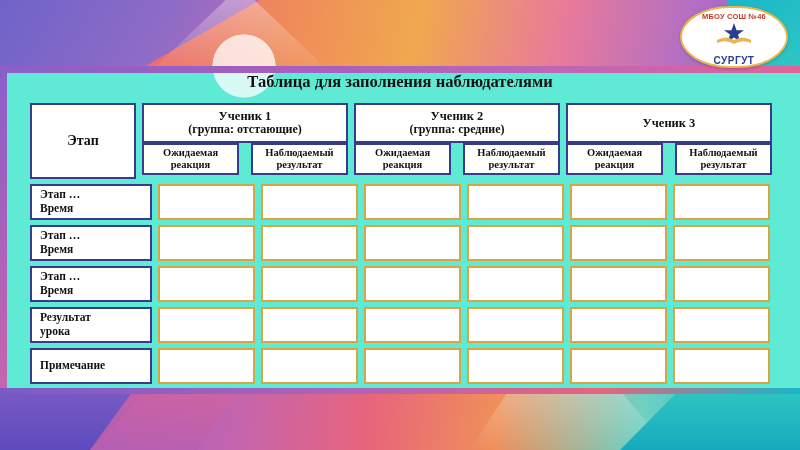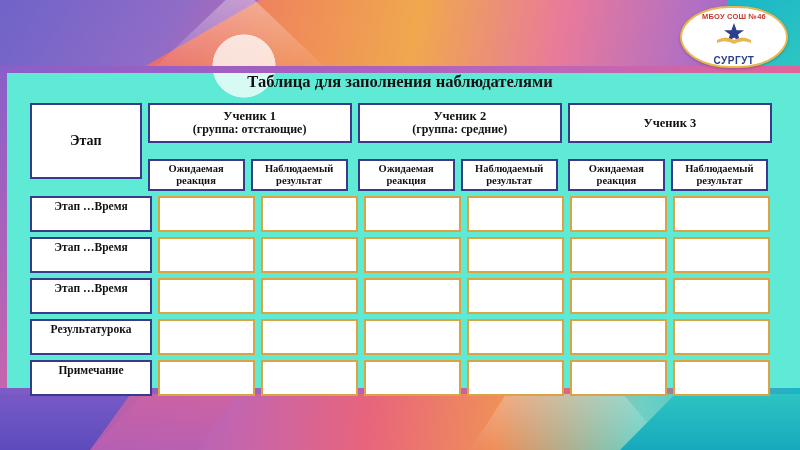--- a/index.html
+++ b/index.html
@@ -151,36 +151,36 @@
   .student-col { width: 224px; }
   .student-head {
     border: 2px solid #3a3a8c;
     height: 40px;
     display: flex; flex-direction: column; align-items: center; justify-content: center;
     background: #fff; box-sizing: border-box;
     line-height: 1.12;
   }
   .student-name { font-size: 12.5px; font-weight: bold; color: #111; }
   .student-group { font-size: 12px; font-weight: bold; color: #111; }
-  .sub-head-row { display: flex; gap: 6px; margin-top: 16px; font-family: Liberation Serif, serif; }
+  .sub-head-row { display: flex; gap: 12px; margin-top: 0; font-family: Liberation Serif, serif; }
   .sub-head {
     width: 97px; height: 32px;
     border: 2px solid #3a3a8c;
     display: flex; flex-direction: column; align-items: center; justify-content: center;
     background: #fff; box-sizing: border-box;
     font-size: 10.5px; font-weight: bold; color: #111; line-height: 1.1;
     text-align: center;
   }
 
   .body-row { display: flex; gap: 6px; margin-top: 5px; }
   .row-label {
     width: 122px; min-height: 36px;
     border: 2px solid #3a3a8c;
     box-sizing: border-box;
-    display: flex; align-items: flex-start; justify-content: center;
+    display: flex; flex-direction: column; align-items: flex-start; justify-content: center;
     padding: 2px 8px;
     font-size: 11.5px; font-weight: bold; color: #111; background: #fff;
     line-height: 1.18;
   }
   .cell {
     width: 97px; min-height: 36px;
     border: 2px solid #d9a441;
     box-sizing: border-box;
     background: #fff;
   }

